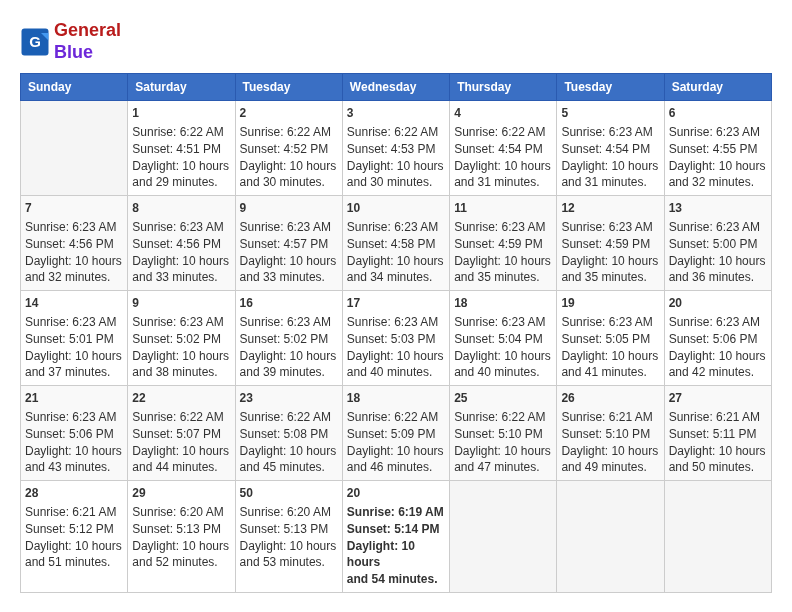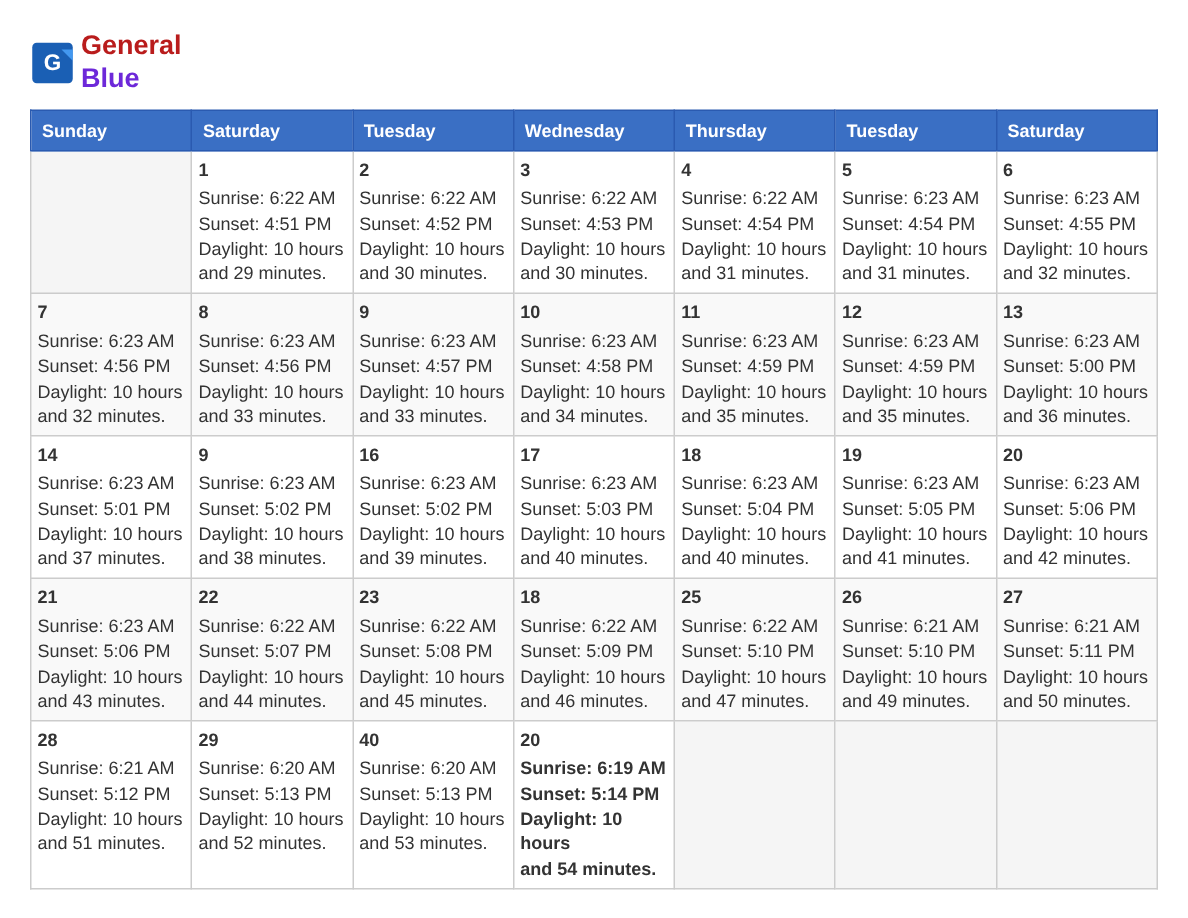--- a/index.html
+++ b/index.html
@@ -327,21 +327,21 @@
 and 51 minutes.</div>
         </td>
         <td>
           <span class="day-num">29</span>
           <div class="day-info" style="white-space: pre-line;">Sunrise: 6:20 AM
 Sunset: 5:13 PM
 Daylight: 10 hours
 and 52 minutes.</div>
         </td>
         <td>
-          <span class="day-num">40</span>
+          <span class="day-num">50</span>
           <div class="day-info" style="white-space: pre-line;">Sunrise: 6:20 AM
 Sunset: 5:13 PM
 Daylight: 10 hours
 and 53 minutes.</div>
         </td>
         <td>
           <span class="day-num">20</span>
           <div class="day-info" style="white-space: pre-line; font-weight: bold;">Sunrise: 6:19 AM
 Sunset: 5:14 PM
 Daylight: 10 hours

